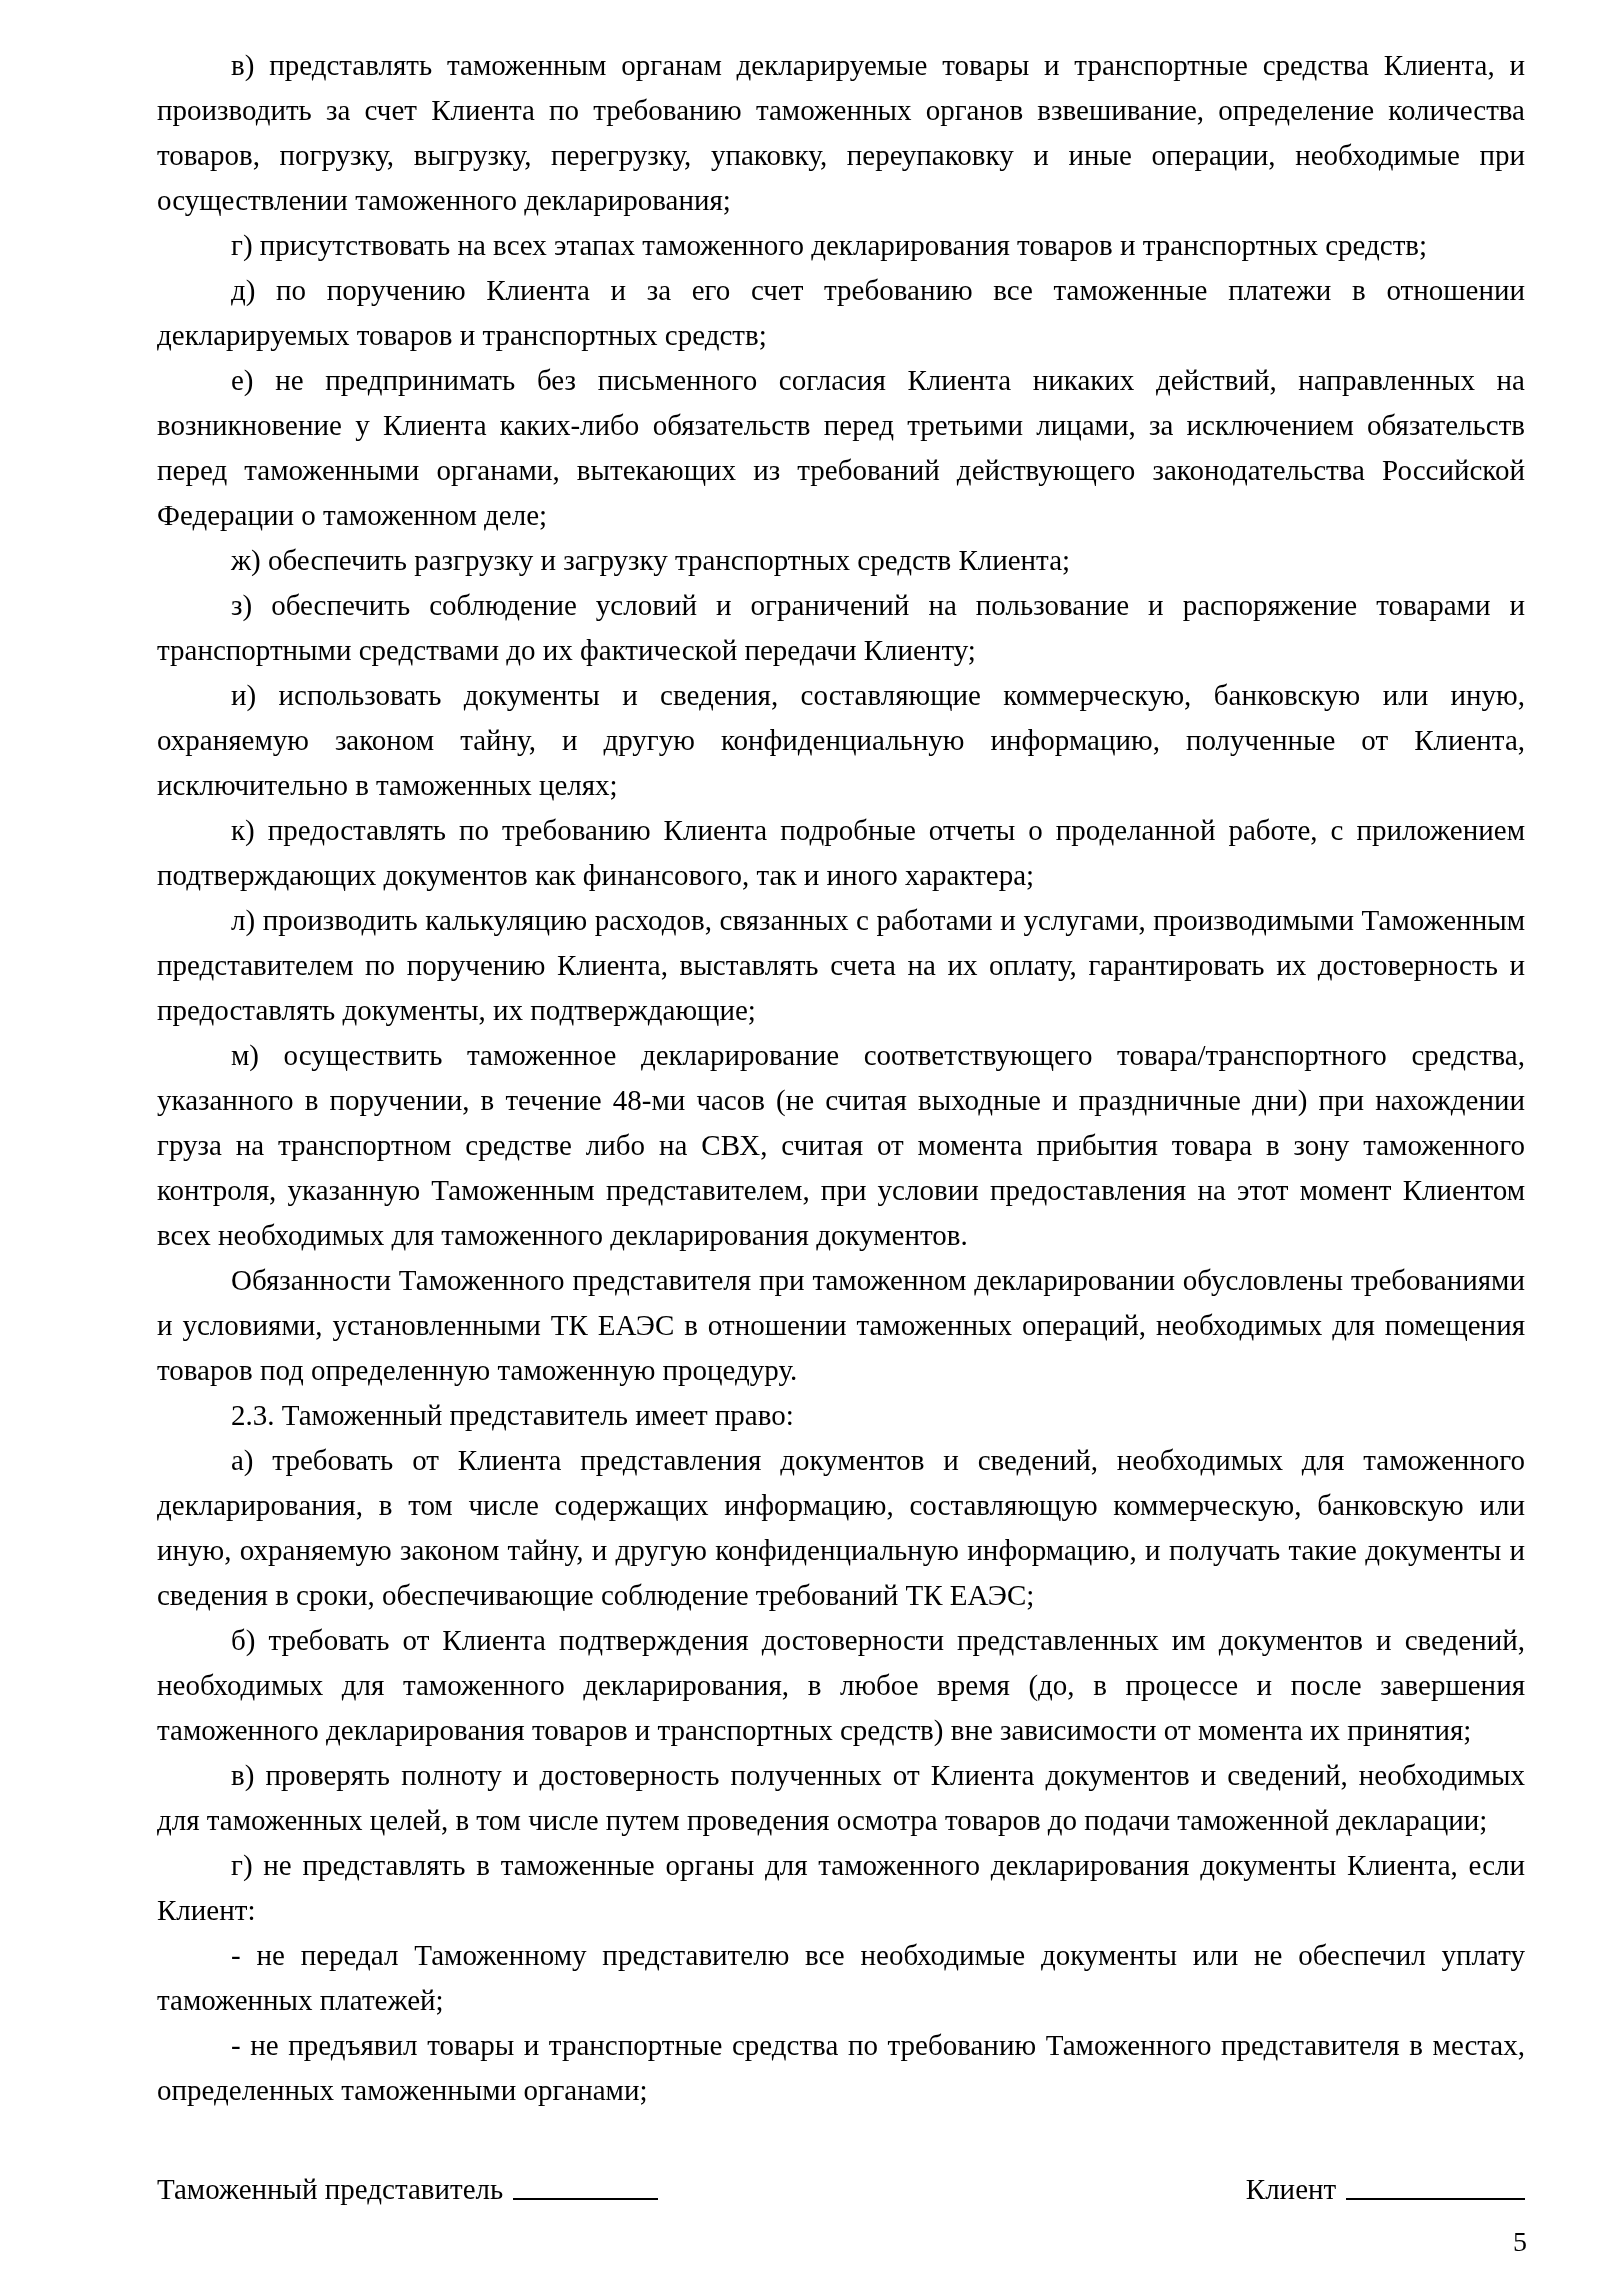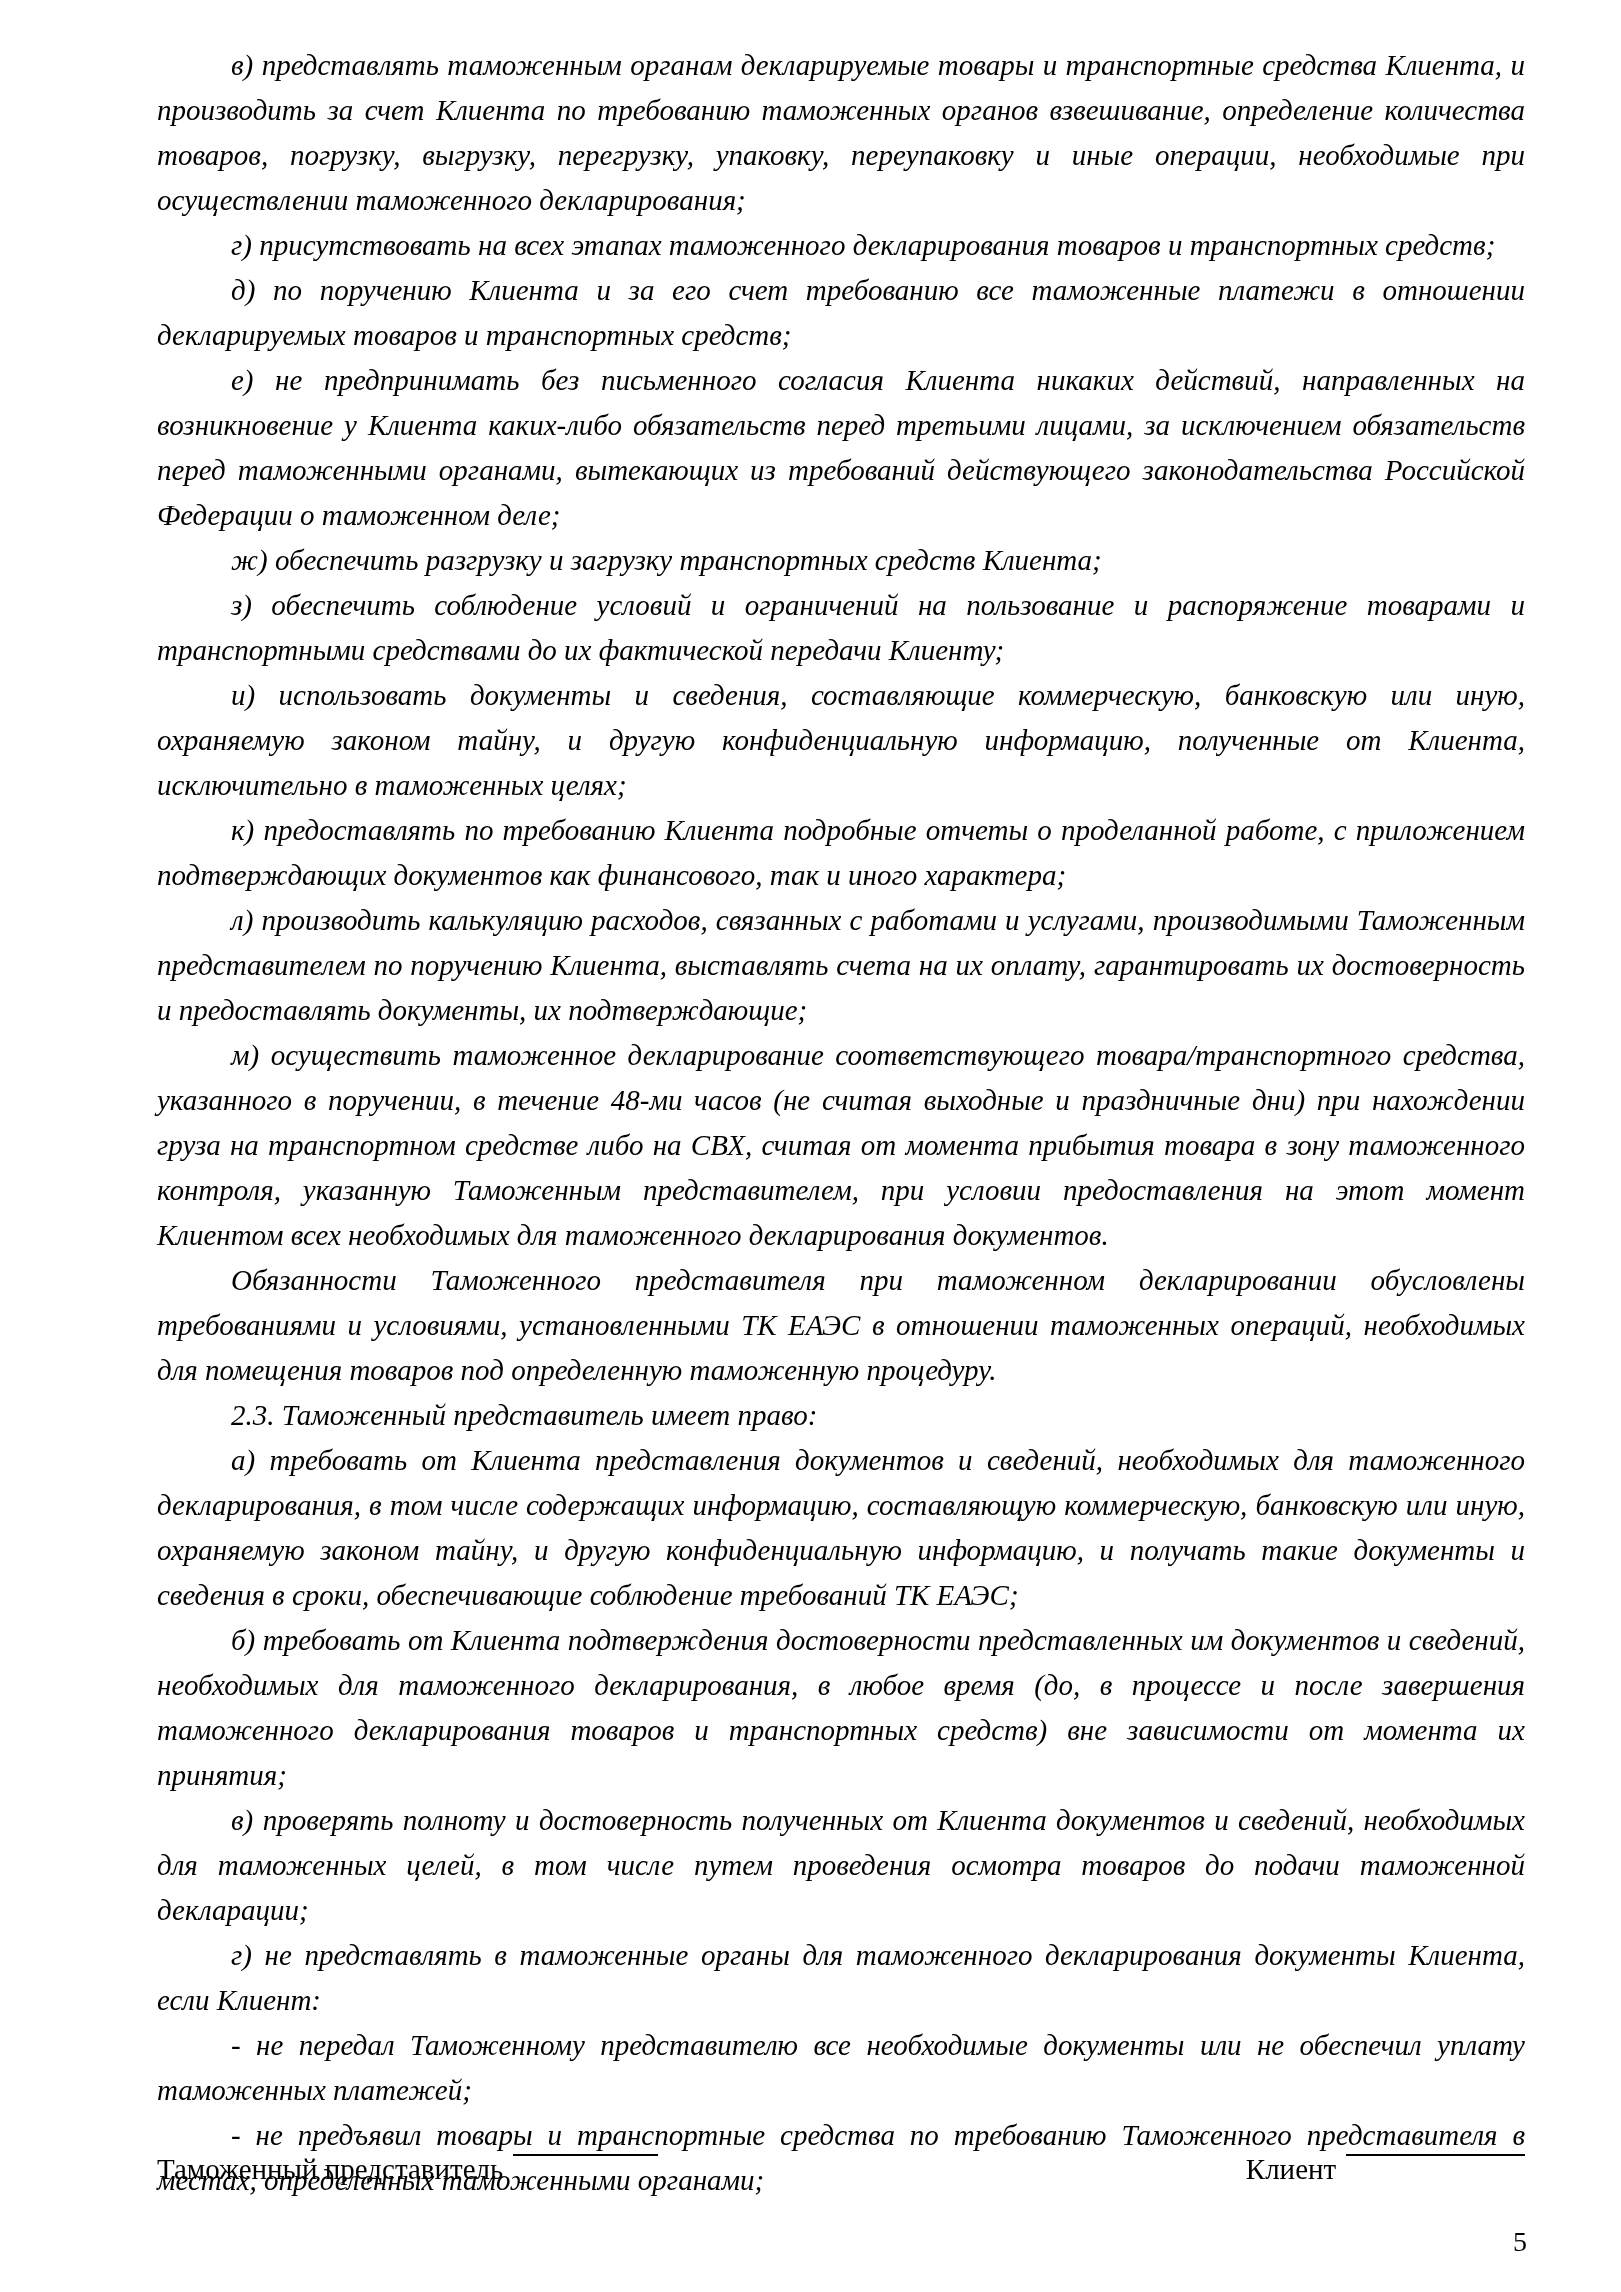--- a/index.html
+++ b/index.html
@@ -27,39 +27,40 @@
     line-height: 45px;
     text-align: justify;
     text-justify: inter-word;
     -webkit-hyphens: none;
     hyphens: none;
   }
   .body-text p {
     margin: 0;
     text-indent: 74px;
     text-align: justify;
-    font-style: italic;
   }
   
   .footer {
     position: absolute;
     left: 157px;
     right: 96px;
     bottom: 95px;
     height: 45px;
   }
   .sig-row {
     display: flex;
     align-items: flex-end;
     font-size: 29px;
     line-height: 33px;
   }
   .sig-block {
     display: flex;
+    align-items: flex-end;
     white-space: nowrap;
+    margin-top: 20px;
   }
   .sig-block.left {
     flex: 0 0 auto;
   }
   .sig-gap {
     flex: 1 1 auto;
     min-width: 9.8px;
   }
   .sig-label {
     padding-right: 9.8px;

